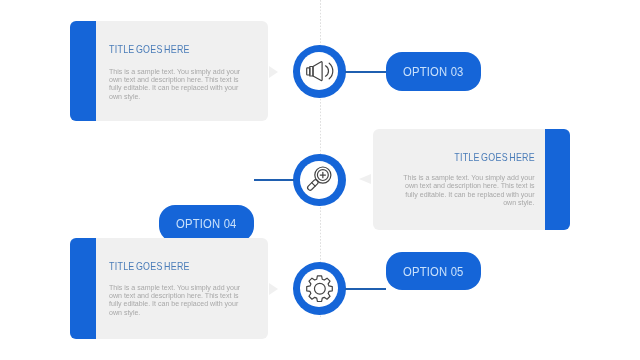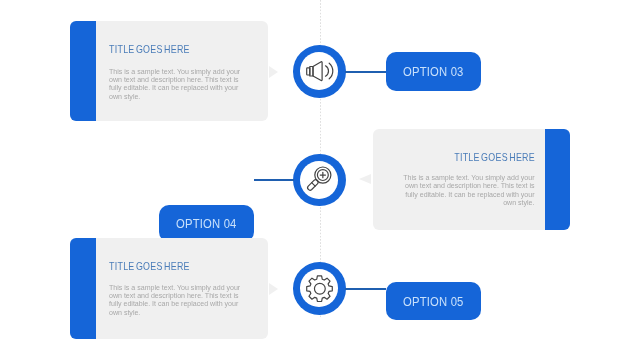--- a/index.html
+++ b/index.html
@@ -29,21 +29,21 @@
   .ctext{position:absolute;color:#a8a8a8;font-size:7.05px;line-height:8.4px;
     -webkit-font-smoothing:antialiased;transform:translateZ(0);}
   .card.right .ctext,.card.right .ctitle{text-align:right;}
 
   .node{position:absolute;width:52.8px;height:52.5px;border-radius:50%;background:#1565d8;}
   .node i{position:absolute;left:7.4px;top:7.4px;width:38px;height:37.7px;border-radius:50%;background:#fff;display:block;}
   .node svg{position:absolute;left:0;top:0;display:block;}
 
   .conn{position:absolute;height:2px;background:#1f5fb0;}
 
-  .optbtn{position:absolute;background:#1565d8;border-radius:10px;
+  .optbtn{position:absolute;background:#1565d8;border-radius:16px;
      display:flex;align-items:center;justify-content:center;}
   .optbtn span{color:#c9e1fb;font-size:12.4px;letter-spacing:.2px;white-space:nowrap;
      display:inline-block;transform:scaleX(.91) translateY(1.3px) translateZ(0);
      -webkit-font-smoothing:antialiased;}
 </style>
 </head>
 <body>
 
 <div class="slide">
   <div class="spine"></div>
@@ -110,17 +110,17 @@
   <div class="node" style="left:292.9px;top:262.1px;">
     <i></i>
     <svg width="52" height="52" viewBox="0 0 52 52" style="transform:translate(0.9px,0.5px)">
       <g fill="none" stroke="#434343" stroke-width="1.2" stroke-linejoin="round" stroke-linecap="round">
         <path d="M 22.85 16.74 L 23.48 13.42 L 27.72 13.42 L 28.35 16.74 L 30.35 17.57 L 33.14 15.67 L 36.13 18.66 L 34.23 21.45 L 35.06 23.45 L 38.38 24.08 L 38.38 28.32 L 35.06 28.95 L 34.23 30.95 L 36.13 33.74 L 33.14 36.73 L 30.35 34.83 L 28.35 35.66 L 27.72 38.98 L 23.48 38.98 L 22.85 35.66 L 20.85 34.83 L 18.06 36.73 L 15.07 33.74 L 16.97 30.95 L 16.14 28.95 L 12.82 28.32 L 12.82 24.08 L 16.14 23.45 L 16.97 21.45 L 15.07 18.66 L 18.06 15.67 L 20.85 17.57 Z"></path>
         <circle cx="25.95" cy="26.25" r="5.4"></circle>
       </g>
     </svg>
   </div>
   <div class="conn" style="left:345px;top:287.5px;width:41px;"></div>
-  <div class="optbtn" style="left:385.7px;top:282px;width:95.5px;height:37.6px;">
+  <div class="optbtn" style="left:385.7px;top:252px;width:95.5px;height:37.6px;">
       <span>OPTION 05</span>
     </div>
 
 </div>
 
 </body></html>

